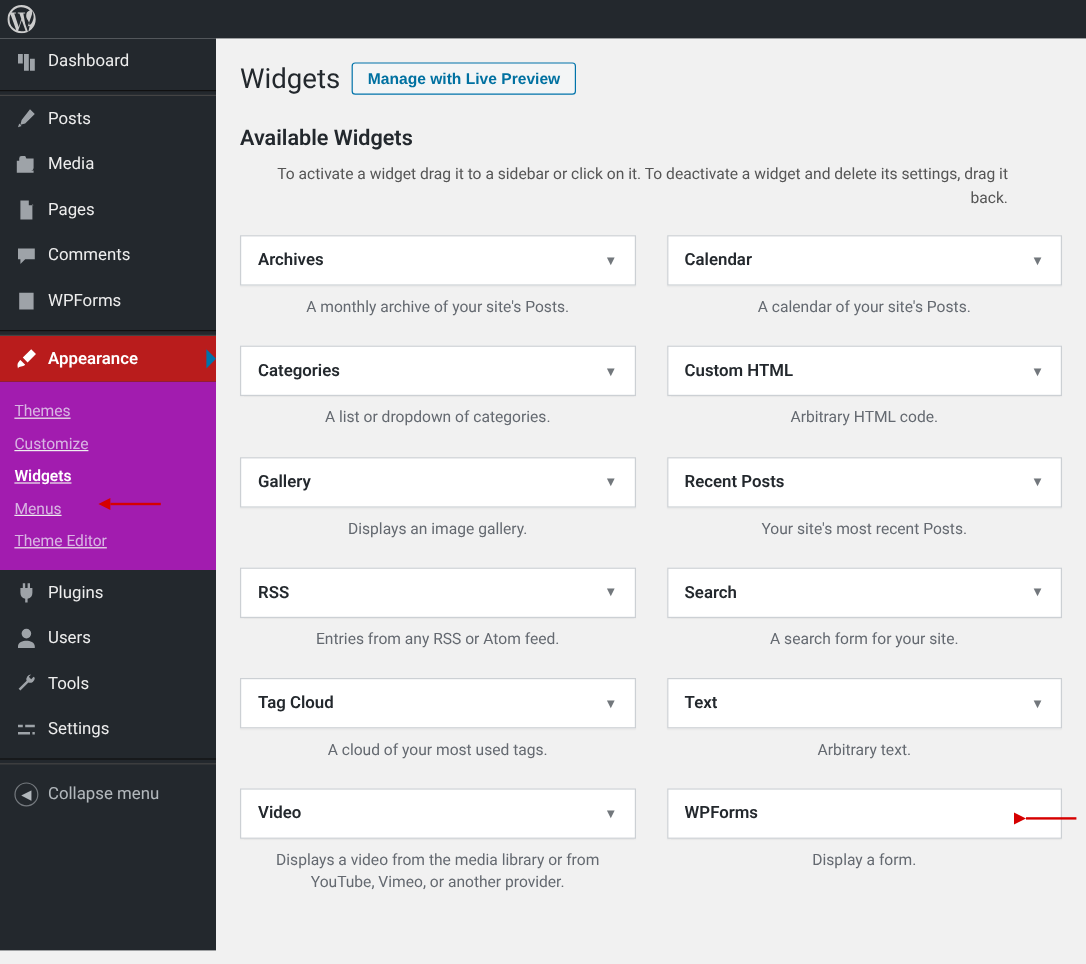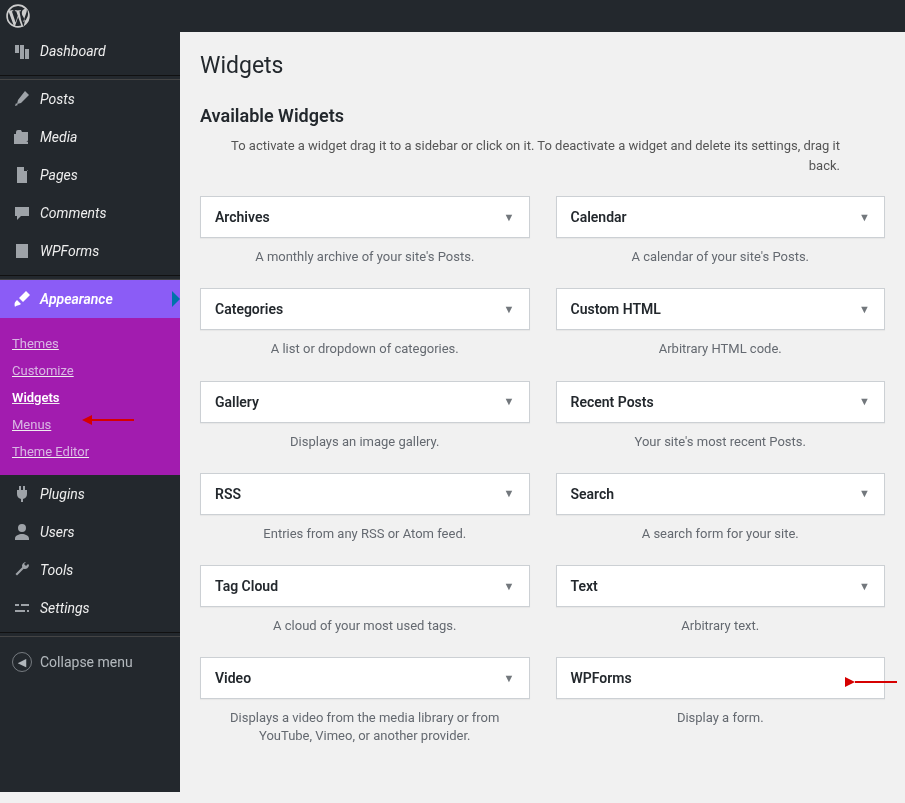--- a/index.html
+++ b/index.html
@@ -8,22 +8,22 @@
 
 .topbar { height: 32px; background: #23282d; color: #ccc; display: flex; align-items: center; padding: 0 6px; }
 .topbar .wp-logo { width: 24px; height: 24px; fill: #ccc; }
 
 
 .layout { display: flex; height: calc(100% - 32px); }
 
 
 .sidebar { width: 180px; background: #23282d; color: #eee; display: flex; flex-direction: column; font-size: 14px; }
 .menu-item { display: flex; align-items: center; padding: 9px 12px; color: #eee; cursor: pointer; position: relative; }
-.menu-item .label { margin-left: 8px; font-style: italic; }
-.menu-item.active { background: #8b5cf6; color: #fff; font-weight: 600; }
+.menu-item .label { margin-left: 8px; }
+.menu-item.active { background: #b91c1c; color: #fff; font-weight: 600; }
 .menu-item.active::after { content: ""; position: absolute; right: -8px; top: 50%; transform: translateY(-50%); border: 8px solid transparent; border-left-color: #0073aa; }
 .menu-icon { width: 20px; height: 20px; fill: rgba(240,245,250,0.6); flex-shrink: 0; }
 .menu-item.active .menu-icon { fill: #fff; }
 
 .submenu { background: #a21caf; padding: 12px 0 10px 0; text-decoration: underline; }
 .submenu-item { padding: 6px 12px; color: rgba(240,245,250,0.7); cursor: pointer; font-size: 13px; }
 .submenu-item.current { color: #fff; font-weight: 600; }
 
 .sidebar-divider { height: 5px; border-top: 1px solid #111; border-bottom: 1px solid #444; margin: 5px 0 0 0; }
 
@@ -147,20 +147,21 @@
     <div class="sidebar-divider"></div>
     <div class="collapse">
       <span class="icon">◀</span>
       <span class="label" style="margin-left:8px;">Collapse menu</span>
     </div>
   </div>
 
   <div class="main">
     <div class="page-heading">
       <h1>Widgets</h1>
+      <button class="preview-btn">Manage with Live Preview</button>
     </div>
 
     <div class="section-title">Available Widgets</div>
     <div class="section-desc">To activate a widget drag it to a sidebar or click on it. To deactivate a widget and delete its settings, drag it back.</div>
 
     <div class="widget-grid">
       <div class="widget-item">
         <div class="widget-header">
           <span class="title">Archives</span>
           <span class="chev">▼</span>

